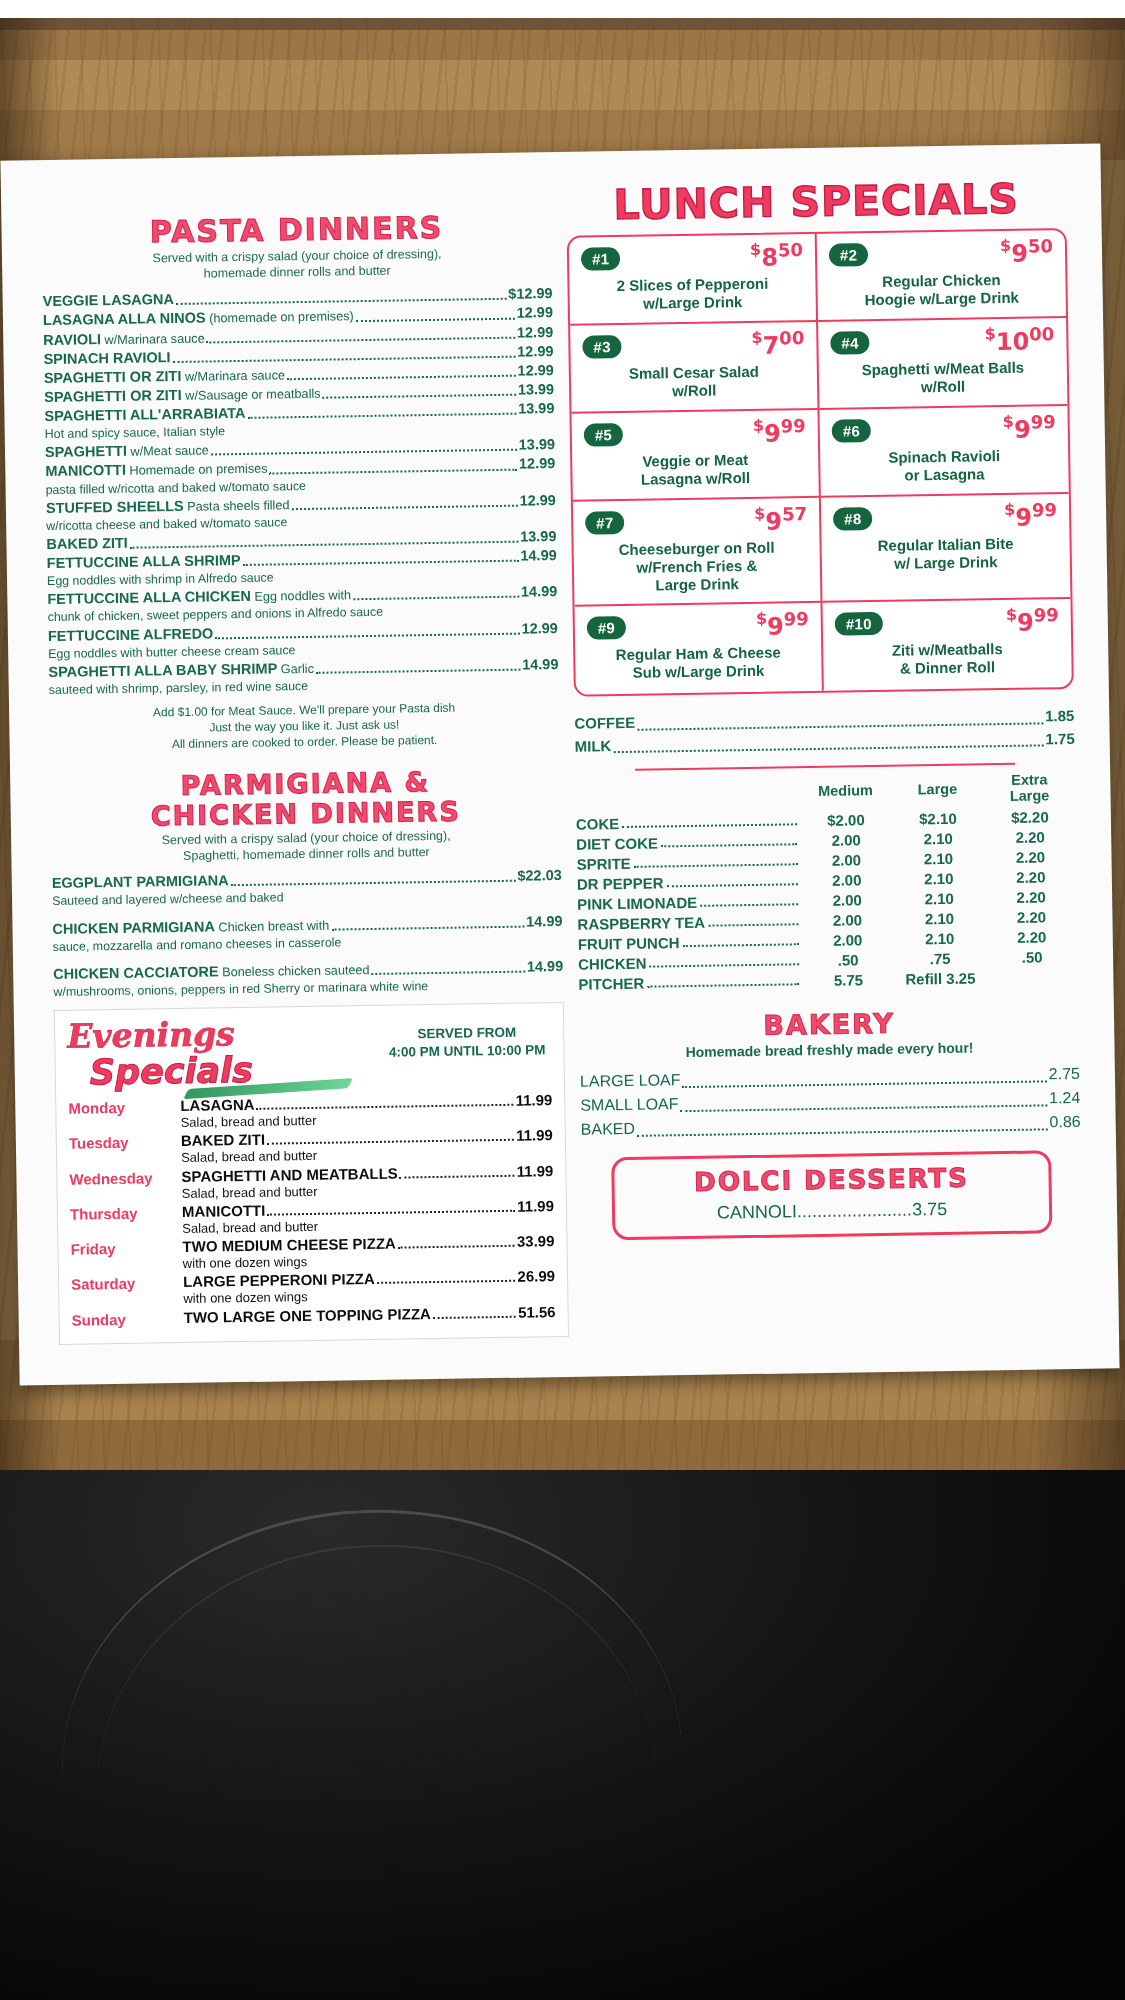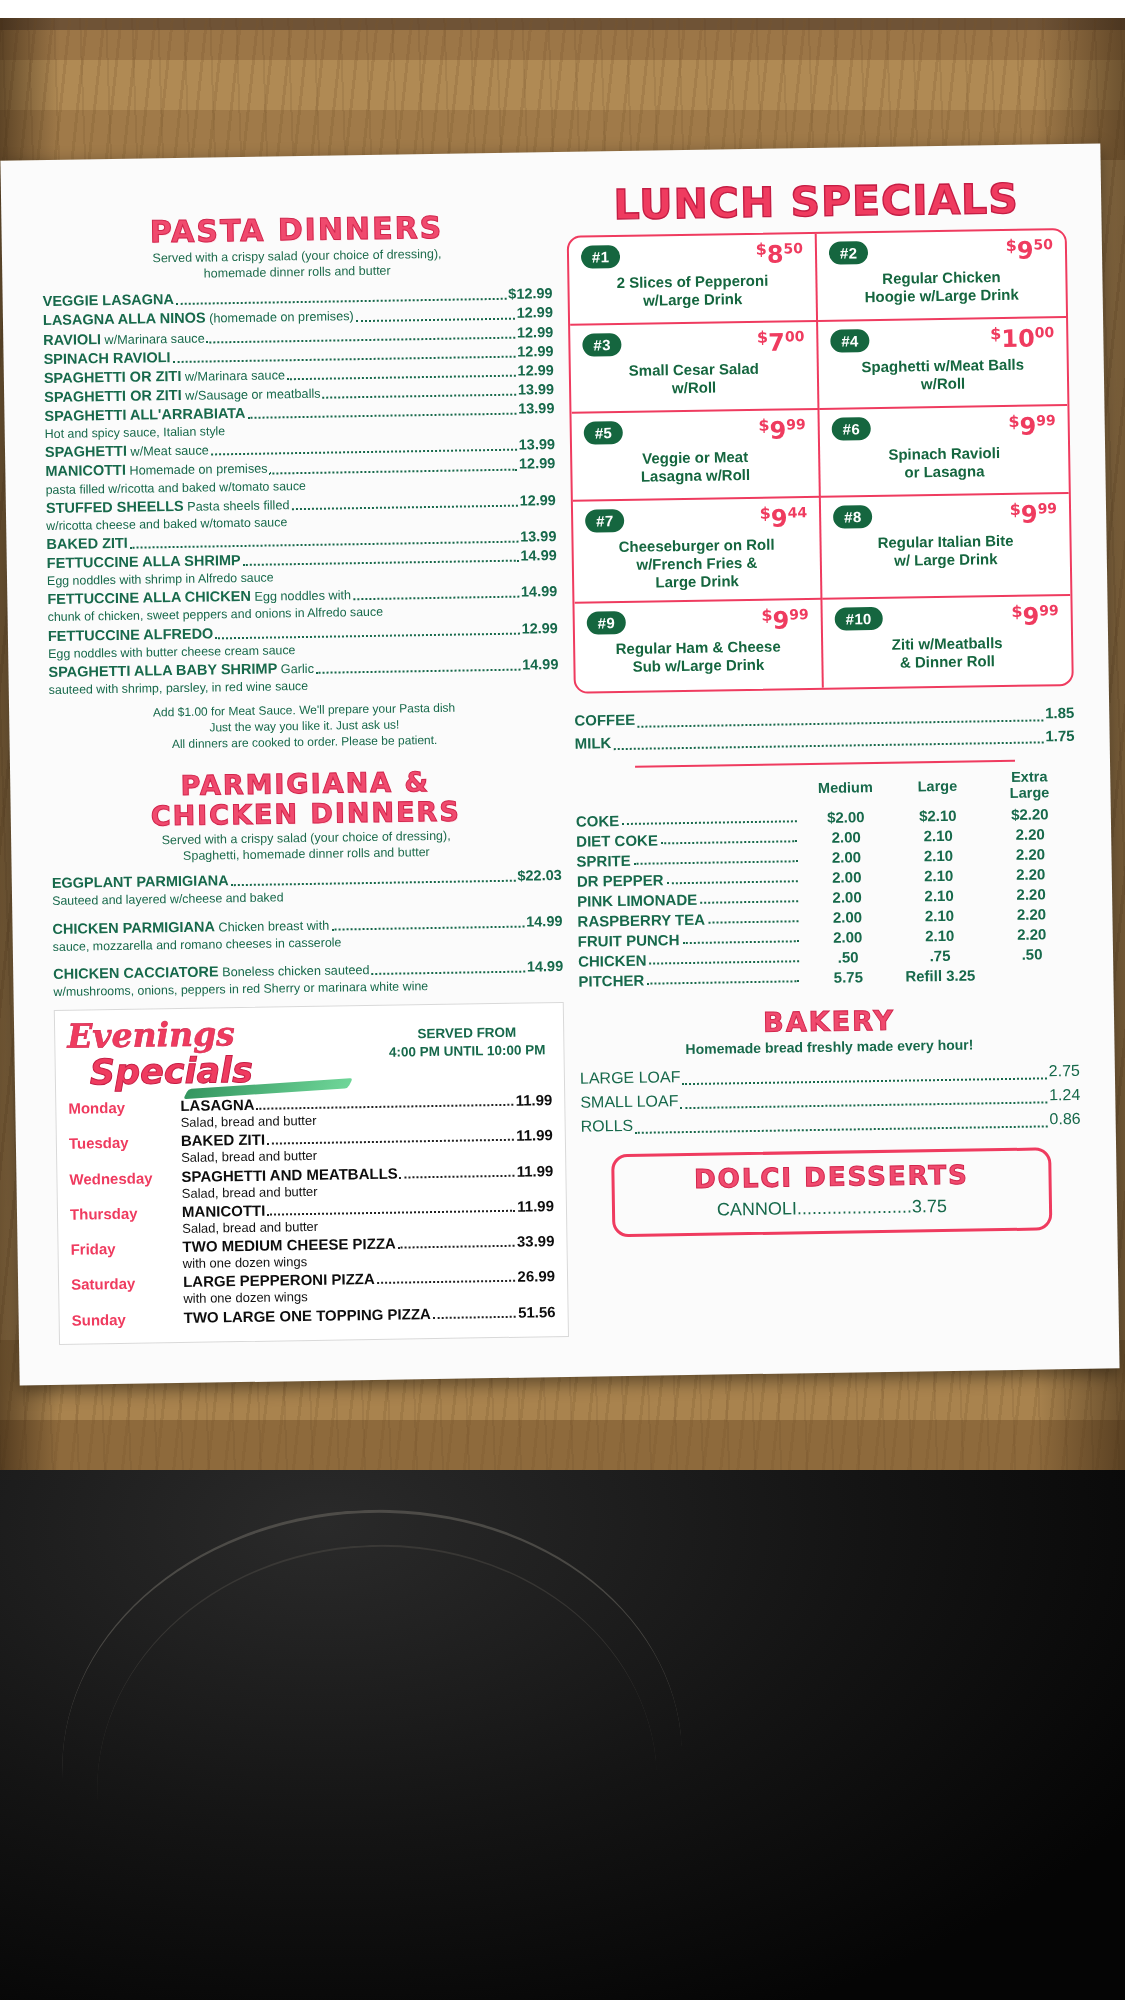--- a/index.html
+++ b/index.html
@@ -132,21 +132,21 @@
   .badge{
     background:#15663f; color:#fff; border-radius:50%/50%;
     font-weight:bold; font-size:15px; padding:3px 11px;
     border-radius:18px; letter-spacing:0.3px;
   }
   .price{
     color:#ef3b5f; font-weight:bold; font-size:24px; line-height:1;
     font-family:"DejaVu Sans", sans-serif;
   }
   .price .cur{ font-size:16px; vertical-align:top; }
-  .price .cents{ font-size:14px; vertical-align:super; }
+  .price .cents{ font-size:18px; vertical-align:super; }
   .ltxt{
     margin-top:5px; font-size:15px; font-weight:bold; color:#15663f;
     line-height:1.2;
   }
 
   
   .drinkline{
     display:flex; align-items:flex-end; font-size:15px; color:#17694b;
     font-weight:bold; line-height:1.5; white-space:nowrap;
   }
@@ -537,21 +537,21 @@
               <div class="lrow1">
                 <span class="badge">#6</span>
                 <span class="price"><span class="cur">$</span><span>9</span><span class="cents">99</span></span>
               </div>
               <div class="ltxt" style="white-space: pre-line;">Spinach Ravioli
 or Lasagna</div>
             </div>
             <div class="lcell">
               <div class="lrow1">
                 <span class="badge">#7</span>
-                <span class="price"><span class="cur">$</span><span>9</span><span class="cents">44</span></span>
+                <span class="price"><span class="cur">$</span><span>9</span><span class="cents">57</span></span>
               </div>
               <div class="ltxt" style="white-space: pre-line;">Cheeseburger on Roll
 w/French Fries &amp;
 Large Drink</div>
             </div>
             <div class="lcell">
               <div class="lrow1">
                 <span class="badge">#8</span>
                 <span class="price"><span class="cur">$</span><span>9</span><span class="cents">99</span></span>
               </div>
@@ -714,21 +714,21 @@
             <span>LARGE LOAF</span>
             <span class="dots"></span>
             <span>2.75</span>
           </div>
           <div class="drinkline" style="font-weight: normal; font-size: 16px;">
             <span>SMALL LOAF</span>
             <span class="dots"></span>
             <span>1.24</span>
           </div>
           <div class="drinkline" style="font-weight: normal; font-size: 16px;">
-            <span>ROLLS</span>
+            <span>BAKED</span>
             <span class="dots"></span>
             <span>0.86</span>
           </div>
         </div>
 
       <div class="dessert-box">
         <div class="h-dolci">DOLCI DESSERTS</div>
         <div id="dessert-list">
             <div class="dolci-line"><span>CANNOLI</span><span>.......................</span><span>3.75</span></div>
           </div>

